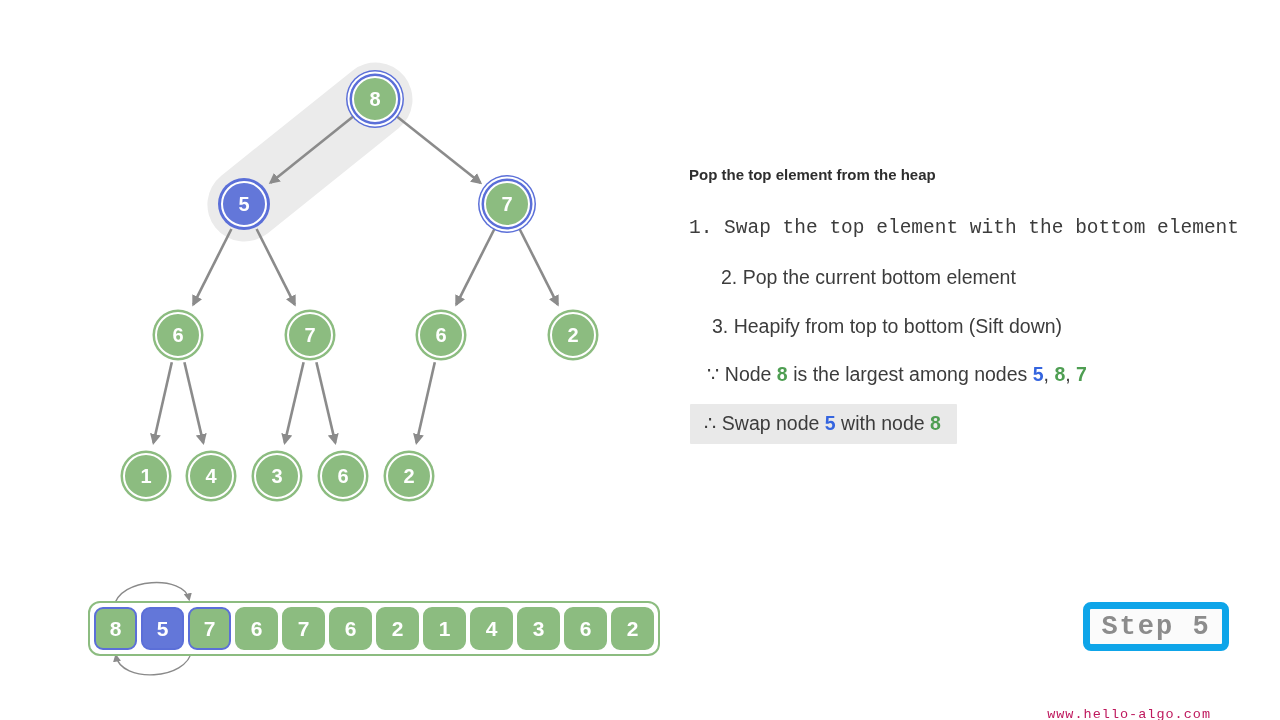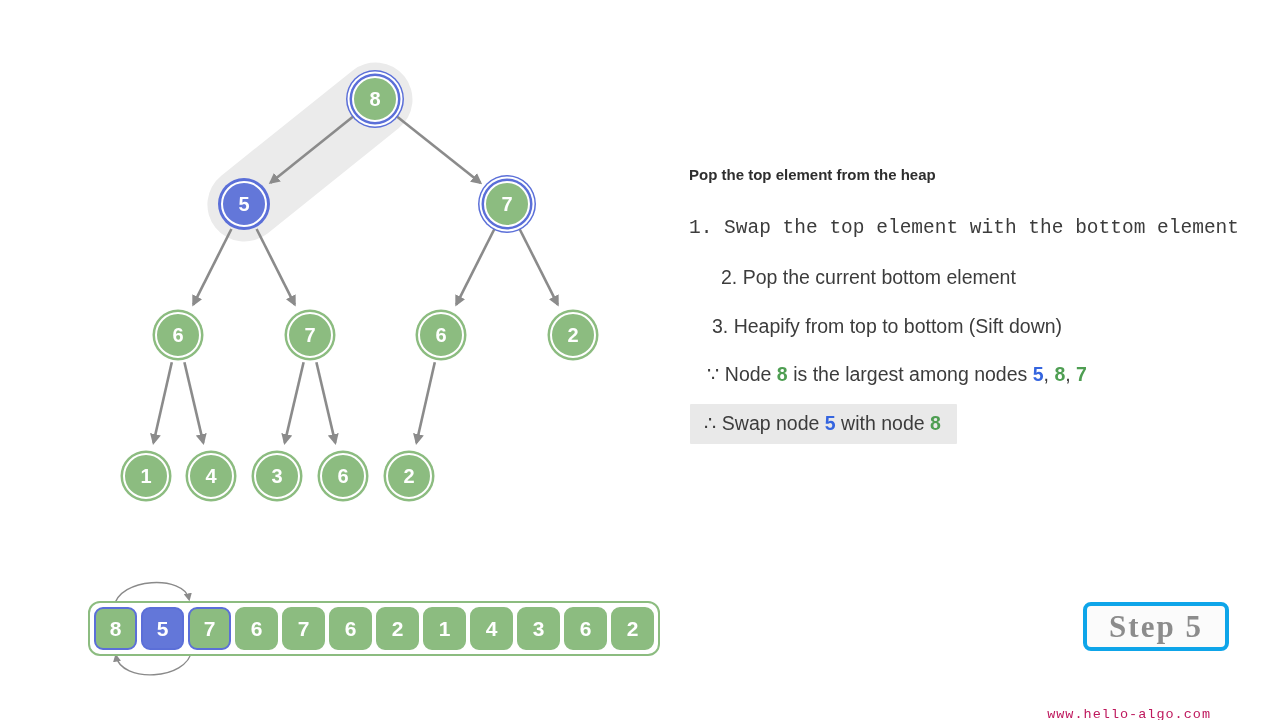--- a/index.html
+++ b/index.html
@@ -52,24 +52,24 @@
   .p-step1 { left:689px; top:266px;margin-left:32px; }
   .p-step2 { left:689px; top:315px;margin-left:23px; }
   .p-because { left:707px; top:363px; }
   .p-therefore { left:690px; top:404px; background:var(--box); border-radius:1px; padding:8px 16px 9px 14px; }
   .seg-blue  { color:var(--txtblue);  font-weight:700; }
   .seg-green { color:var(--txtgreen); font-weight:700; }
 
   
   .step-badge {
     position:absolute; left:1083px; top:602px; width:146px; height:49px; box-sizing:border-box;
-    border:4px solid #0ea5e9; border-radius:8px; background:#fbfbfb;
+    border:7px solid #0ea5e9; border-radius:8px; background:#fbfbfb;
     display:flex; align-items:center; justify-content:center;
-    font-family:Liberation Serif, serif;
-    font-weight:700; font-size:31px; letter-spacing:2px; color:#8c8c8c;
+    font-family:Liberation Mono, monospace;
+    font-weight:700; font-size:27px; letter-spacing:2px; color:#8c8c8c;
   }
   .watermark {
     position:absolute; right:69px; top:707px;
     font-family:Liberation Mono, monospace;
     font-size:13.5px; color:#be185d; letter-spacing:1px;
   }
 </style>
 </head>
 <body style="--green: #8CBC80; --blue: #6377D9; --ring: #5B6FD8; --edge: #8B8B8B; --txtgreen: #4E9E52; --txtblue: #3565DF; --band: #EBEBEB; --box: #E9E9E9;">
 

